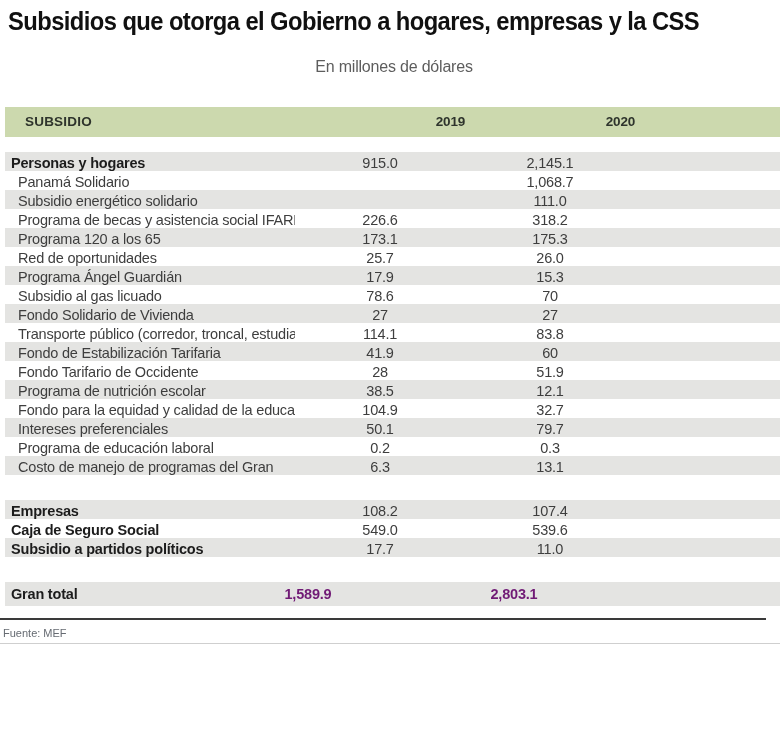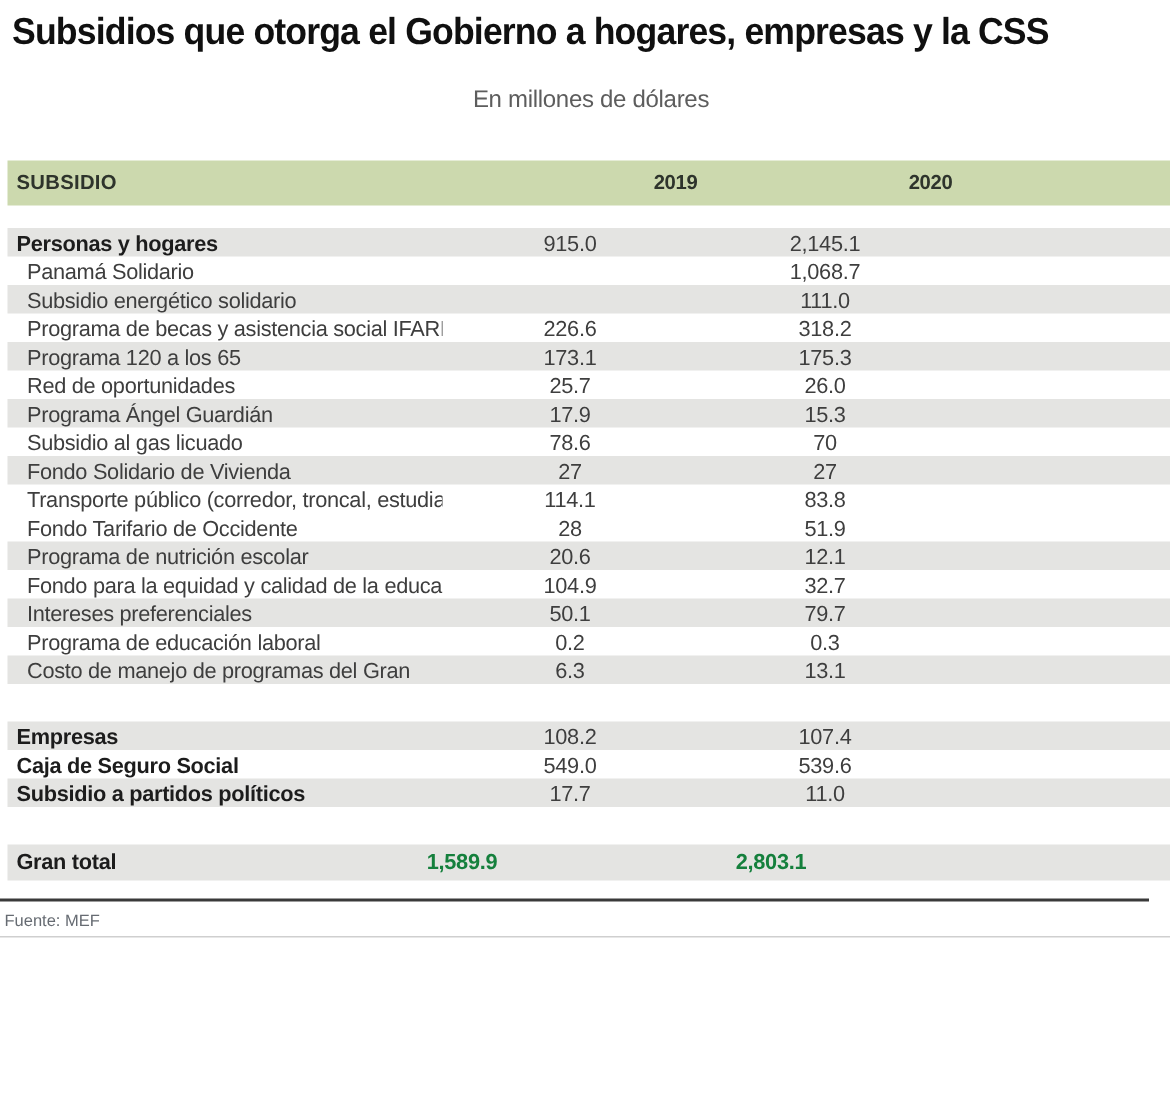--- a/index.html
+++ b/index.html
@@ -37,35 +37,35 @@
   }
 
   .thead {
     height:30px;
     line-height:30px;
     background:#ccd9ae;
     font-weight:bold;
     font-size:13.5px;
     color:#2e342c;
   }
-  .thead .name { padding-left:6px; letter-spacing:0.2px; }
+  .thead .name { padding-left:20px; letter-spacing:0.2px; }
   .thead .num  { text-align:right; }
 
   .tbody { margin-top:15px; }
 
   .row { height:19px; line-height:23.5px; font-size:14.5px; }
   .row.shaded { background:#e4e4e2; }
   .row .label { color:#3e3e3e; white-space:nowrap; overflow:hidden; }
   .row.item .label { padding-left:13px; }
   .row.category .label { padding-left:6px; font-weight:bold; color:#1c1c1c; }
   .row .num { text-align:center; color:#3e3e3e; }
   .row.spacer { height:25px; background:#ffffff; }
   .row.total { height:24px; line-height:24px;gap:36px; }
   .row.total .label { padding-left:6px; font-weight:bold; color:#1c1c1c; }
-  .row.total .num { font-weight:bold; color:#15803d; }
+  .row.total .num { font-weight:bold; color:#701a75; }
 
   .rule-dark {
     margin-top:12px;
     width:766px;
     height:2px;
     background:#3a3a3a;
   }
   .source {
     margin:6px 0 0 3px;
     font-size:11px;
@@ -149,29 +149,35 @@
           <div class="num">27</div>
           <div class="num">27</div>
           <div></div>
         </div>
         <div class="grid-row row item">
           <div class="label">Transporte público (corredor, troncal, estudiantes)</div>
           <div class="num">114.1</div>
           <div class="num">83.8</div>
           <div></div>
         </div>
+        <div class="grid-row row item shaded">
+          <div class="label">Fondo de Estabilización Tarifaria</div>
+          <div class="num">41.9</div>
+          <div class="num">60</div>
+          <div></div>
+        </div>
         <div class="grid-row row item">
           <div class="label">Fondo Tarifario de Occidente</div>
           <div class="num">28</div>
           <div class="num">51.9</div>
           <div></div>
         </div>
         <div class="grid-row row item shaded">
           <div class="label">Programa de nutrición escolar</div>
-          <div class="num">20.6</div>
+          <div class="num">38.5</div>
           <div class="num">12.1</div>
           <div></div>
         </div>
         <div class="grid-row row item">
           <div class="label">Fondo para la equidad y calidad de la educación (FECE)</div>
           <div class="num">104.9</div>
           <div class="num">32.7</div>
           <div></div>
         </div>
         <div class="grid-row row item shaded">

